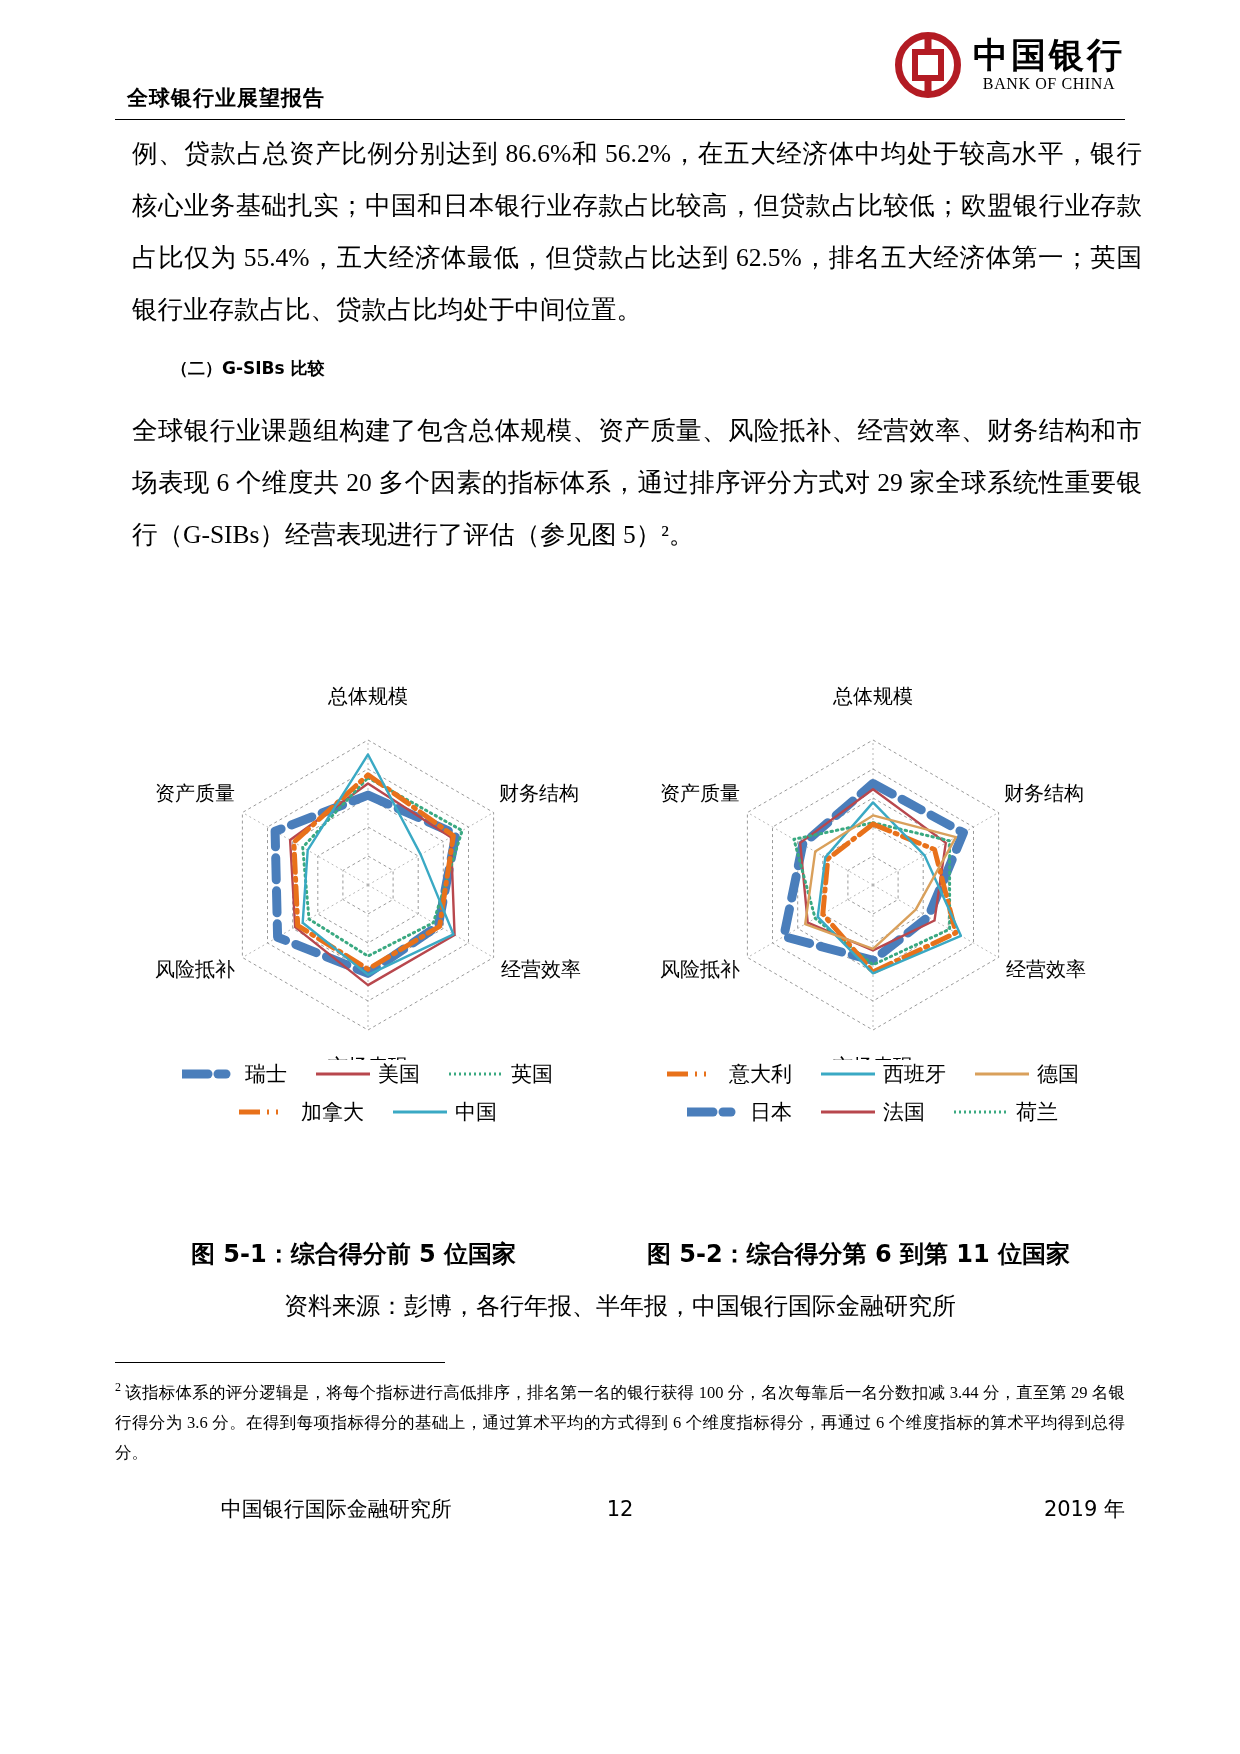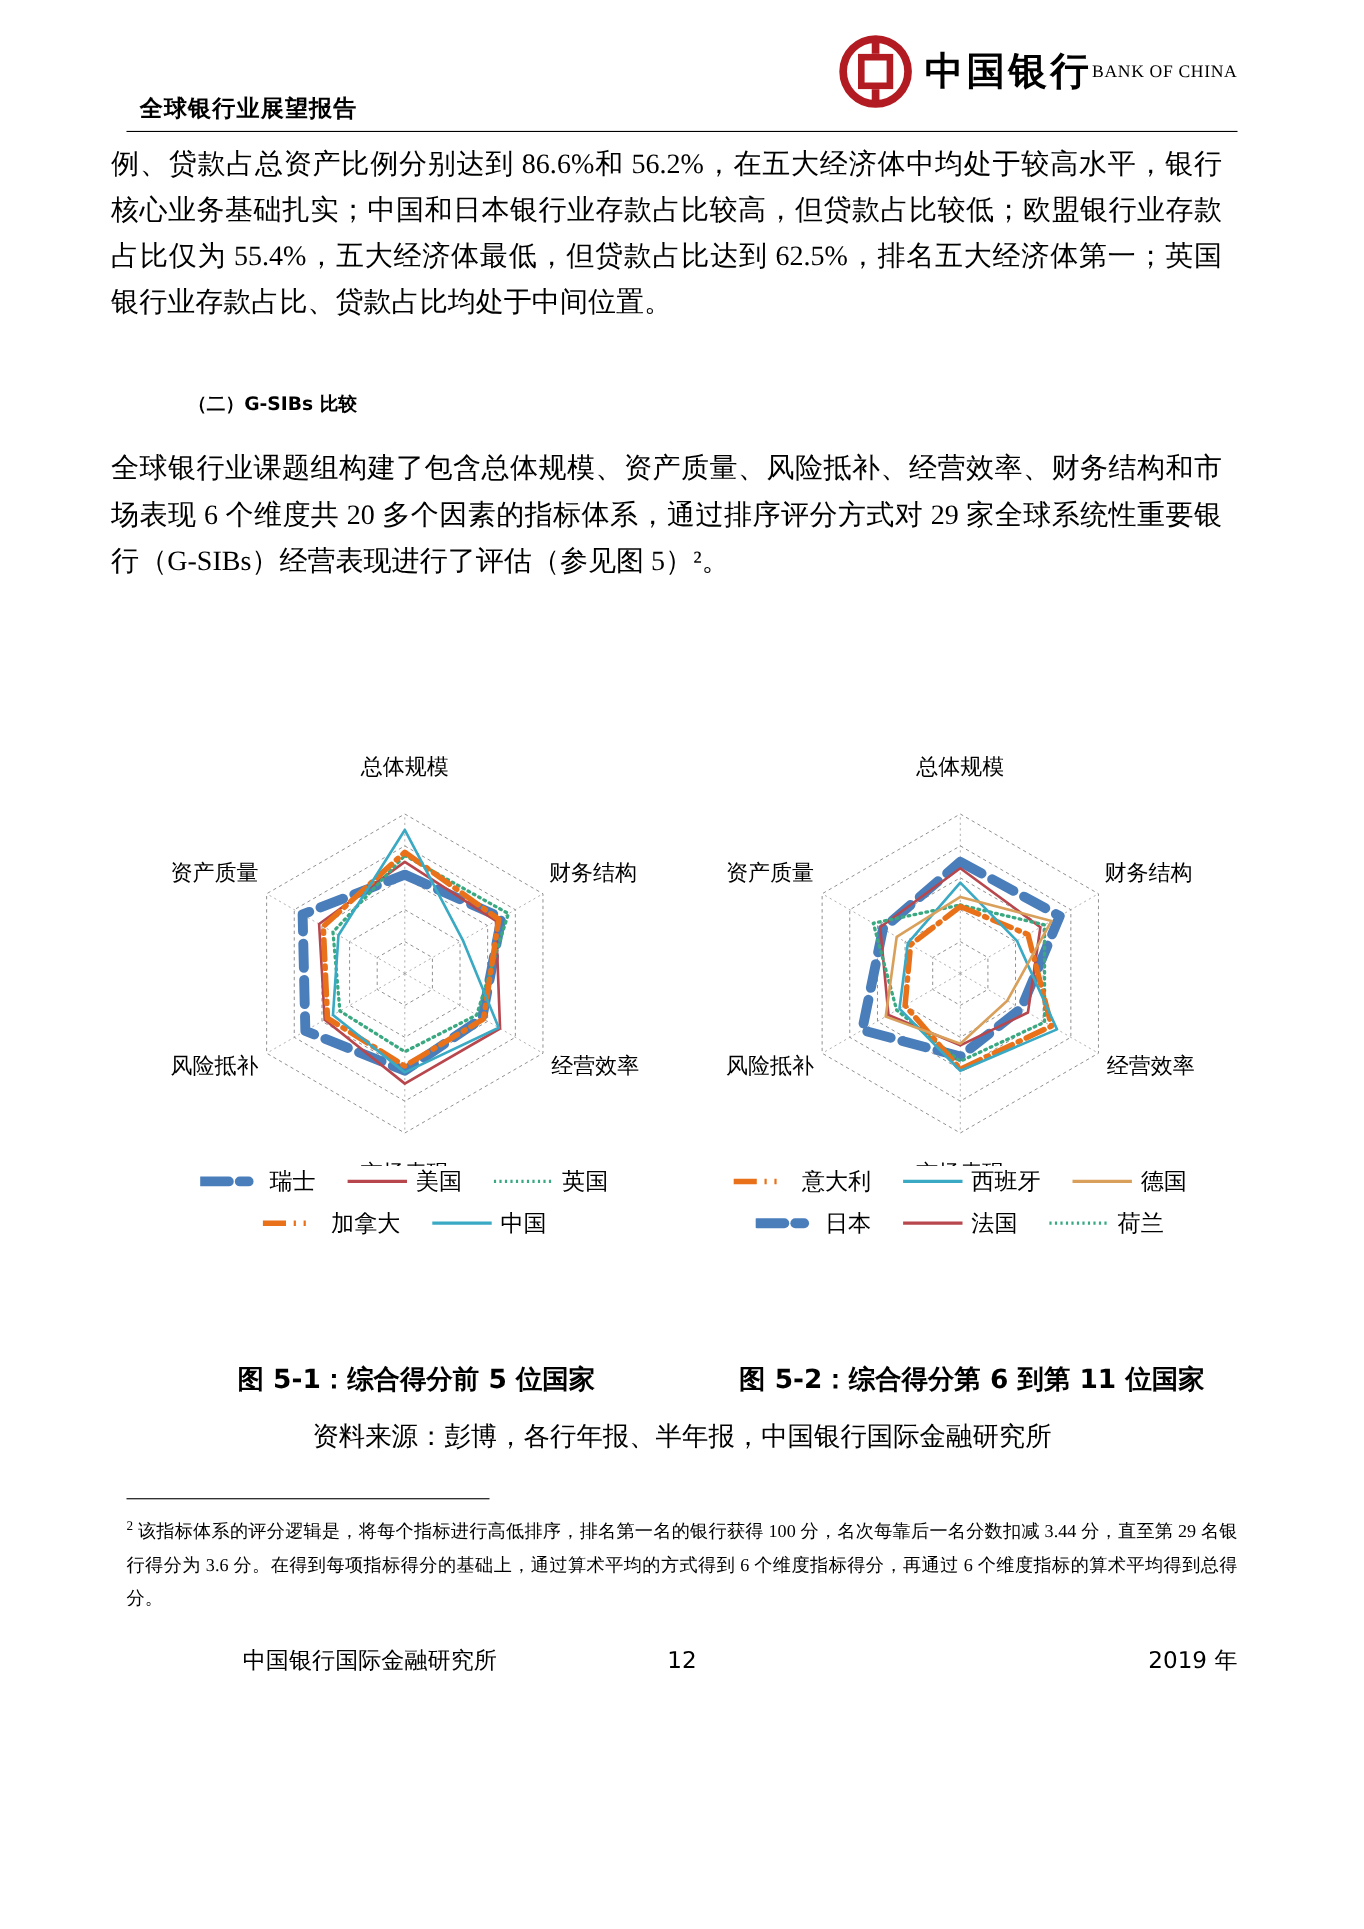--- a/index.html
+++ b/index.html
@@ -43,34 +43,34 @@
     position:absolute; left:50%; top:50%; width:20px; height:20px;
     transform:translate(-50%,-50%);
     border:6px solid #b31b23; background:#fff;
   }
   .boc-mark .cut1, .boc-mark .cut2 {
     position:absolute; left:50%; width:7px; height:10px; background:#fff;
     transform:translateX(-50%);
   }
   .boc-mark .cut1 { top:17px; }
   .boc-mark .cut2 { bottom:17px; }
-  .boc-text { display:flex; flex-direction:row; align-items:center; }
+  .boc-text { display:flex; flex-direction:column; align-items:center; }
   .boc-cn {
     font-size:35px; font-weight:700; letter-spacing:3px; line-height:1.05;
     font-family:"DejaVu Sans", sans-serif;
   }
   .boc-en {
     font-size:16px; letter-spacing:0.6px; margin-top:2px;
     font-family:"Liberation Serif", serif;
   }
 
   
   .body-para {
-    position:absolute; left:101px; width:1010px;
-    font-size:25.5px; line-height:42px;
+    position:absolute; left:132px; width:1010px;
+    font-size:25.5px; line-height:52px;
     text-align:justify; text-justify:inter-ideograph;
     font-family:"Liberation Serif", serif;
   }
   #para1 { top:128px; }
   #heading1 { position:absolute; left:115px; top:345px; width:1010px;
     font-size:17px; line-height:46px; font-weight:700;
     font-family:"DejaVu Sans", sans-serif; text-indent:56px; }
   #para2 { top:405px; }
 
   .fig-title {
@@ -92,21 +92,21 @@
     display:flex; flex-direction:column; align-items:center; gap:10px;
   }
   .legend-row { display:flex; align-items:center; }
   .legend-item { display:flex; align-items:center; margin:0 14px; }
   .legend-item .swatch { width:56px; height:14px; margin-right:7px; }
   .legend-item .lbl {
     font-size:21px; font-family:"DejaVu Sans", sans-serif; white-space:nowrap;
   }
 
   .subcaptions {
-    position:absolute; left:126px; top:1238px; width:1010px;
+    position:absolute; left:101px; top:1238px; width:1010px;
     display:flex; font-size:24px; font-weight:700;
     font-family:"DejaVu Sans", sans-serif;
   }
   .subcap { width:505px; text-align:center; }
 
   .source {
     position:absolute; left:115px; top:1290px; width:1010px;
     text-align:center; font-size:24px;
     font-family:"Liberation Serif", serif;
   }

